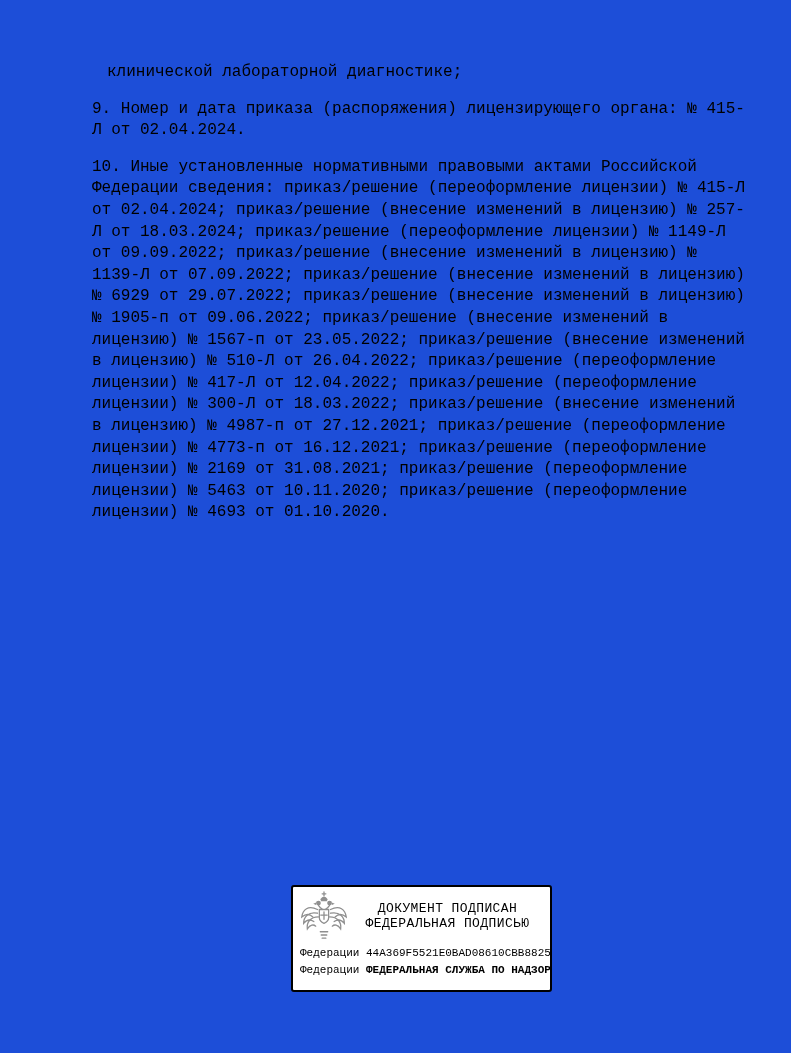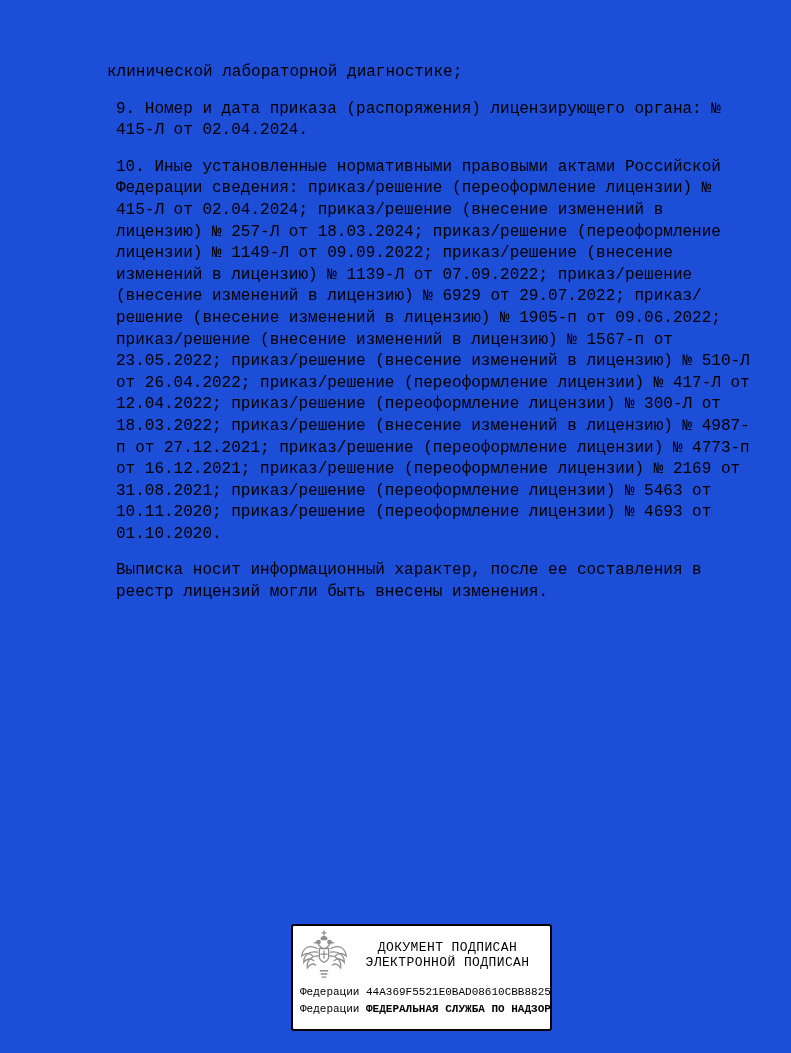--- a/index.html
+++ b/index.html
@@ -16,27 +16,27 @@
     position: absolute;
     left: 92px;
     top: 62px;
     width: 660px;
     font-size: 16px;
     line-height: 21.6px;
     text-align: left;
   }
   .indent-line { padding-left: 15px; }
   .para { margin: 0 0 0 0; }
-  .para + .para, .para-gap { margin-top: 15px; margin-left: 24px; }
+  .para + .para, .para-gap { margin-top: 15px; }
 
   
   .stamp {
     position: absolute;
     left: 291px;
-    top: 924px;
+    top: 885px;
     width: 261px;
     height: 107px;
     border: 2px solid #000000;
     border-radius: 3px;
     box-sizing: border-box;
     background: #ffffff;
     overflow: hidden;
   }
   .stamp-top {
     display: flex;
@@ -66,21 +66,20 @@
 
 <div class="page">
 
   <div class="content">
     <div class="indent-line">клинической лабораторной диагностике;</div>
 
     <p class="para para-gap">9. Номер и дата приказа (распоряжения) лицензирующего органа: № 415-Л от 02.04.2024.</p>
 
     <p class="para">10. Иные установленные нормативными правовыми актами Российской Федерации сведения: приказ/решение (переоформление лицензии) № 415-Л от 02.04.2024; приказ/решение (внесение изменений в лицензию) № 257-Л от 18.03.2024; приказ/решение (переоформление лицензии) № 1149-Л от 09.09.2022; приказ/решение (внесение изменений в лицензию) № 1139-Л от 07.09.2022; приказ/решение (внесение изменений в лицензию) № 6929 от 29.07.2022; приказ/решение (внесение изменений в лицензию) № 1905-п от 09.06.2022; приказ/решение (внесение изменений в лицензию) № 1567-п от 23.05.2022; приказ/решение (внесение изменений в лицензию) № 510-Л от 26.04.2022; приказ/решение (переоформление лицензии) № 417-Л от 12.04.2022; приказ/решение (переоформление лицензии) № 300-Л от 18.03.2022; приказ/решение (внесение изменений в лицензию) № 4987-п от 27.12.2021; приказ/решение (переоформление лицензии) № 4773-п от 16.12.2021; приказ/решение (переоформление лицензии) № 2169 от 31.08.2021; приказ/решение (переоформление лицензии) № 5463 от 10.11.2020; приказ/решение (переоформление лицензии) № 4693 от 01.10.2020.</p>
 
-    <p class="para">Выписка носит информационный характер, после ее составления в реестр лицензий могли быть внесены изменения.</p>
   </div>
 
   <div class="stamp">
     <div class="stamp-top">
       <span class="stamp-emblem">
         <svg width="50" height="50" viewBox="0 0 50 54" aria-hidden="true">
           <g stroke="#8f8f8f" fill="none" stroke-width="1.4" stroke-linecap="round">
             <path d="M25 1 v4 M23 3 h4"></path>
             <path d="M21 9 q4 -6 8 0 l-1 2 h-6 z" fill="#8f8f8f" stroke="none"></path>
             <circle cx="19" cy="13" r="2.6" fill="#8f8f8f" stroke="none"></circle>
@@ -95,21 +94,21 @@
             <path d="M32 24 C42 22 47 28 47 35 C43 30 39 31 36 33"></path>
             <path d="M31 28 C40 28 44 34 43 41 C40 36 36 36 34 38"></path>
             <path d="M20 20 h10 v9 q0 4 -5 6 q-5 -2 -5 -6 z" fill="#ffffff"></path>
             <path d="M25 22.5 v8 M21.5 26 h7"></path>
             <path d="M21 44 h8 M22 47.5 h6 M23 51 h4"></path>
           </g>
         </svg>
       </span>
       <span class="stamp-titles">
         <div>ДОКУМЕНТ ПОДПИСАН</div>
-        <div>ЭЛЕКТРОННОЙ ПОДПИСАН</div>
+        <div>ФЕДЕРАЛЬНАЯ ПОДПИСЬЮ</div>
       </span>
     </div>
     <div class="stamp-rows">
       <div class="stamp-row"><span>Федерации </span><span>44A369F5521E0BAD08610CBB88257ED3</span></div>
       <div class="stamp-row"><span>Федерации </span><span class="owner-value">ФЕДЕРАЛЬНАЯ СЛУЖБА ПО НАДЗОРУ В С</span></div>
     </div>
   </div>
 
 </div>
 

